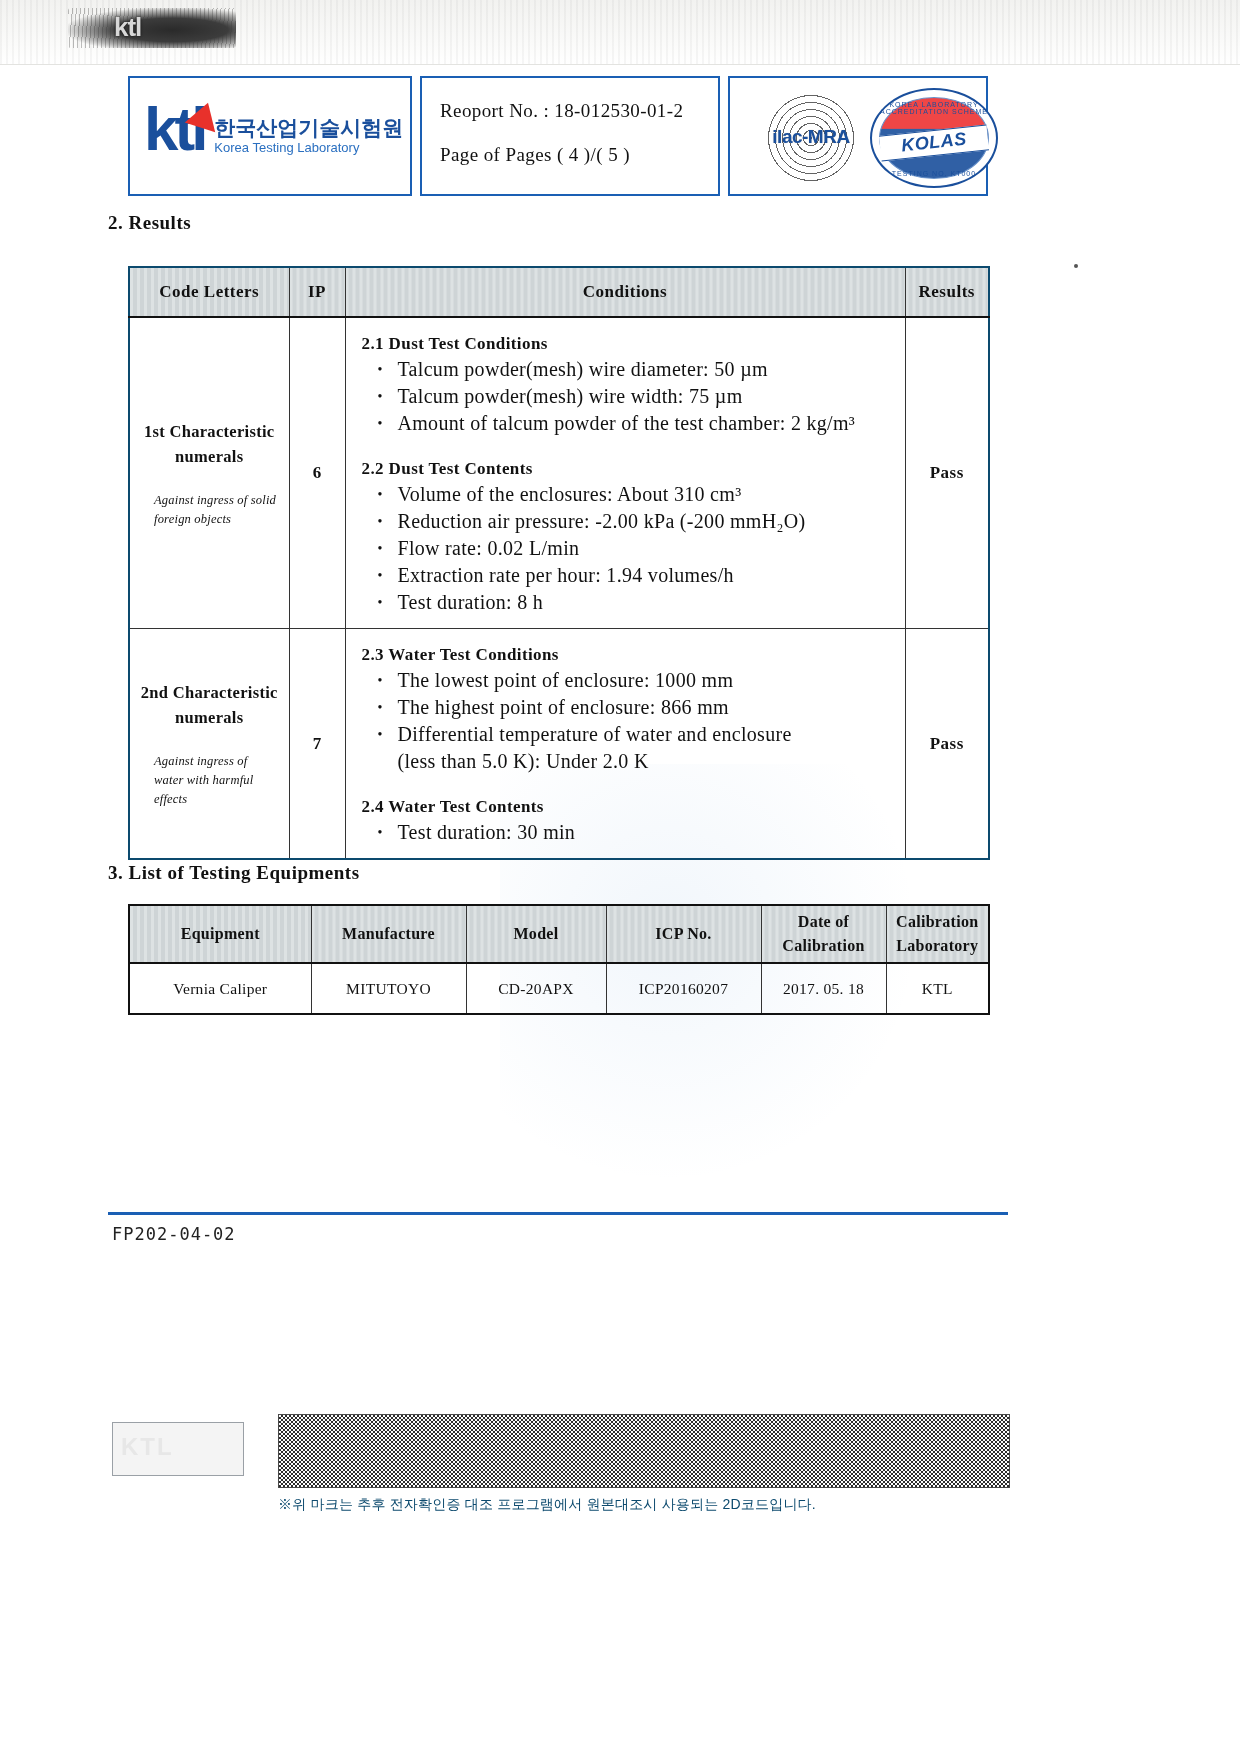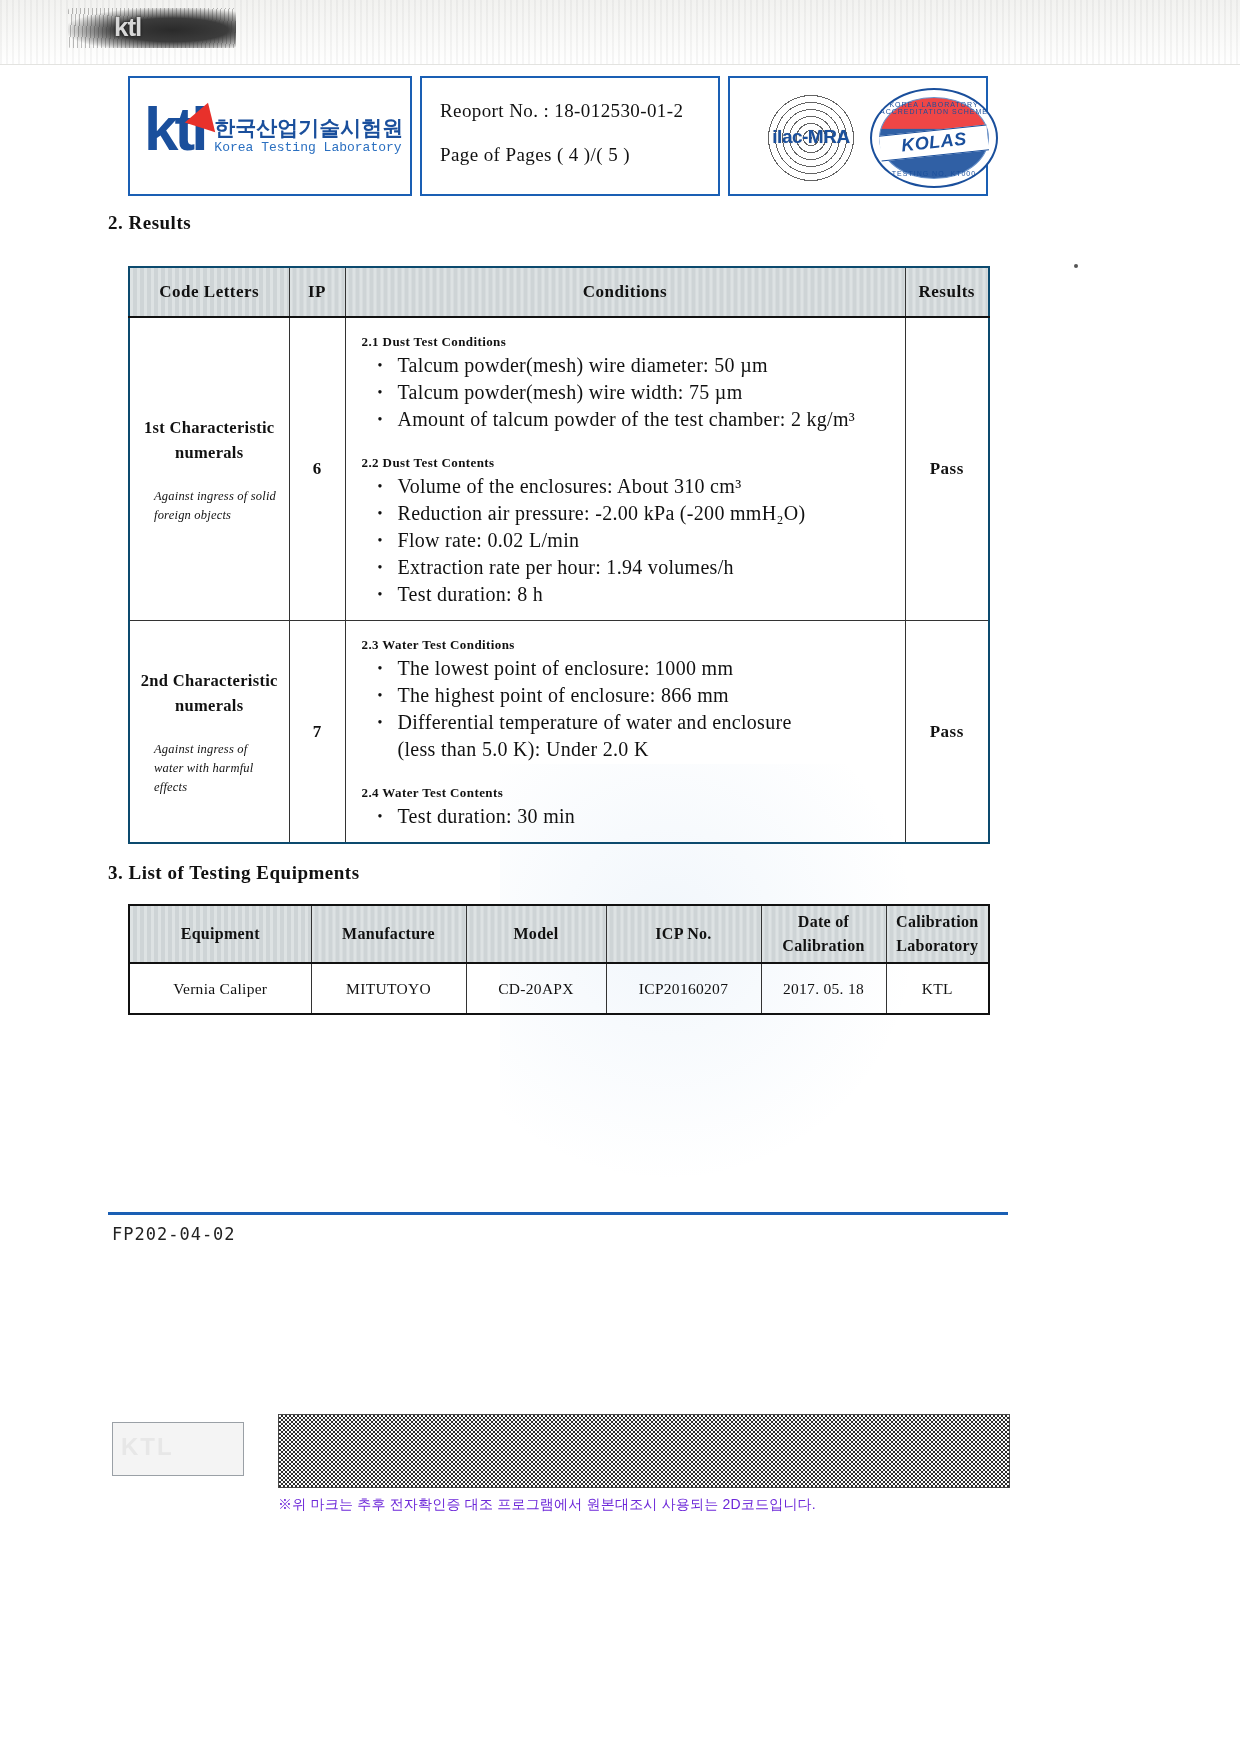--- a/index.html
+++ b/index.html
@@ -107,21 +107,21 @@
   .ktl-names { padding-bottom: 4px; }
   .ktl-kr {
     font-family: "Liberation Sans", sans-serif;
     font-weight: bold;
     font-size: 21px;
     color: #1a4f9c;
     line-height: 24px;
     white-space: nowrap;
   }
   .ktl-en {
-    font-family: Liberation Mono, monospace;
+    font-family: Liberation Sans, sans-serif;
     font-size: 13px;
     color: #2a6fc0;
     line-height: 16px;
     white-space: nowrap;
   }
 
   
   .info-line {
     position: absolute;
     left: 18px;
@@ -283,21 +283,21 @@
     font-weight: bold;
     font-size: 17px;
     letter-spacing: 0.5px;
   }
   .cell-cond {
     padding: 10px 12px 12px 16px !important;
     text-align: left;
   }
   .cond-sub {
     font-weight: bold;
-    font-size: 13px;
+    font-size: 17px;
     letter-spacing: 0.4px;
     margin: 6px 0 2px 0;
     white-space: nowrap;
   }
   .cond-sub.spaced { margin-top: 22px; }
   ul.bullets {
     list-style: none;
     margin: 0 0 0 0;
     padding: 0;
   }
@@ -400,21 +400,21 @@
       repeating-conic-gradient(#1c1c1c 0% 25%, #fdfdfd 0% 50%) 0 0 / 4px 4px,
       repeating-linear-gradient(37deg, rgba(0,0,0,0.55) 0 1px, rgba(255,255,255,0) 1px 3px),
       repeating-linear-gradient(118deg, rgba(0,0,0,0.4) 0 1px, rgba(255,255,255,0) 1px 5px);
     opacity: 0.92;
   }
   .code2d-note {
     position: absolute;
     left: 278px; top: 1432px;
     font-family: "Liberation Sans", sans-serif;
     font-size: 14px;
-    color: #6d28d9;
+    color: #0c4a6e;
     letter-spacing: 0.2px;
     white-space: nowrap;
   }
 
   
   .artifact-dot {
     position: absolute;
     left: 1074px; top: 200px;
     width: 4px; height: 4px;
     background: #555;

